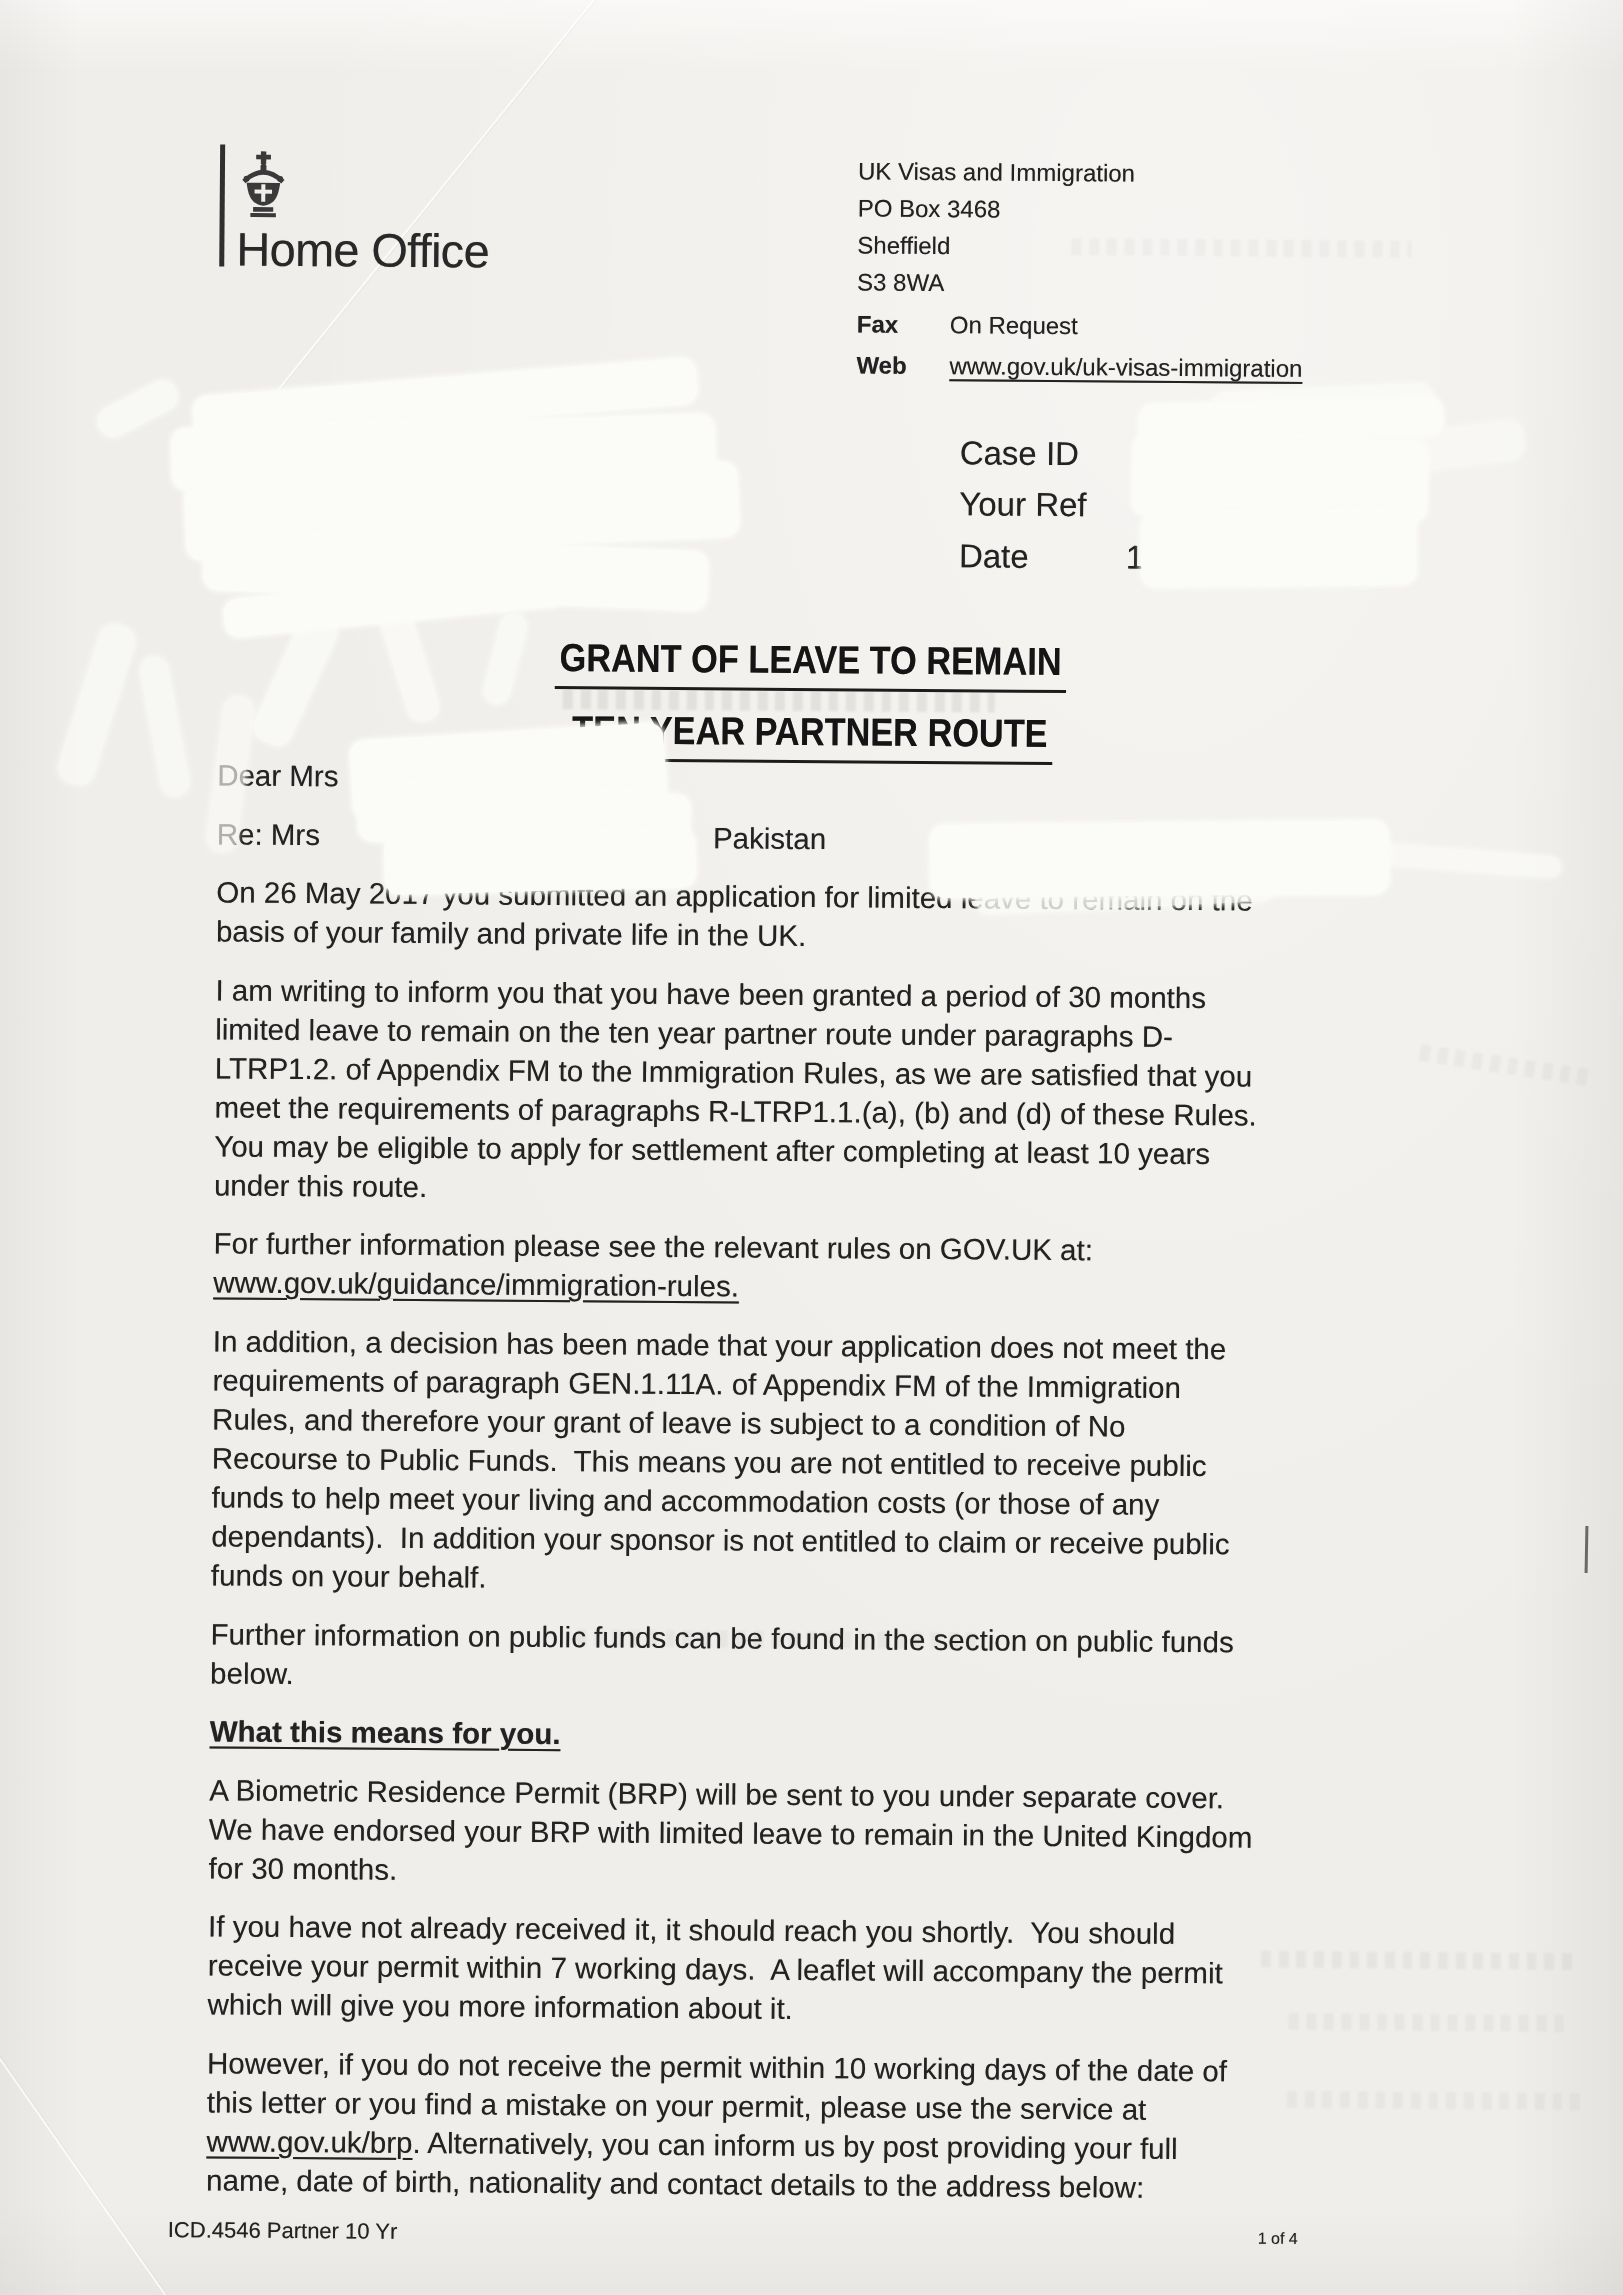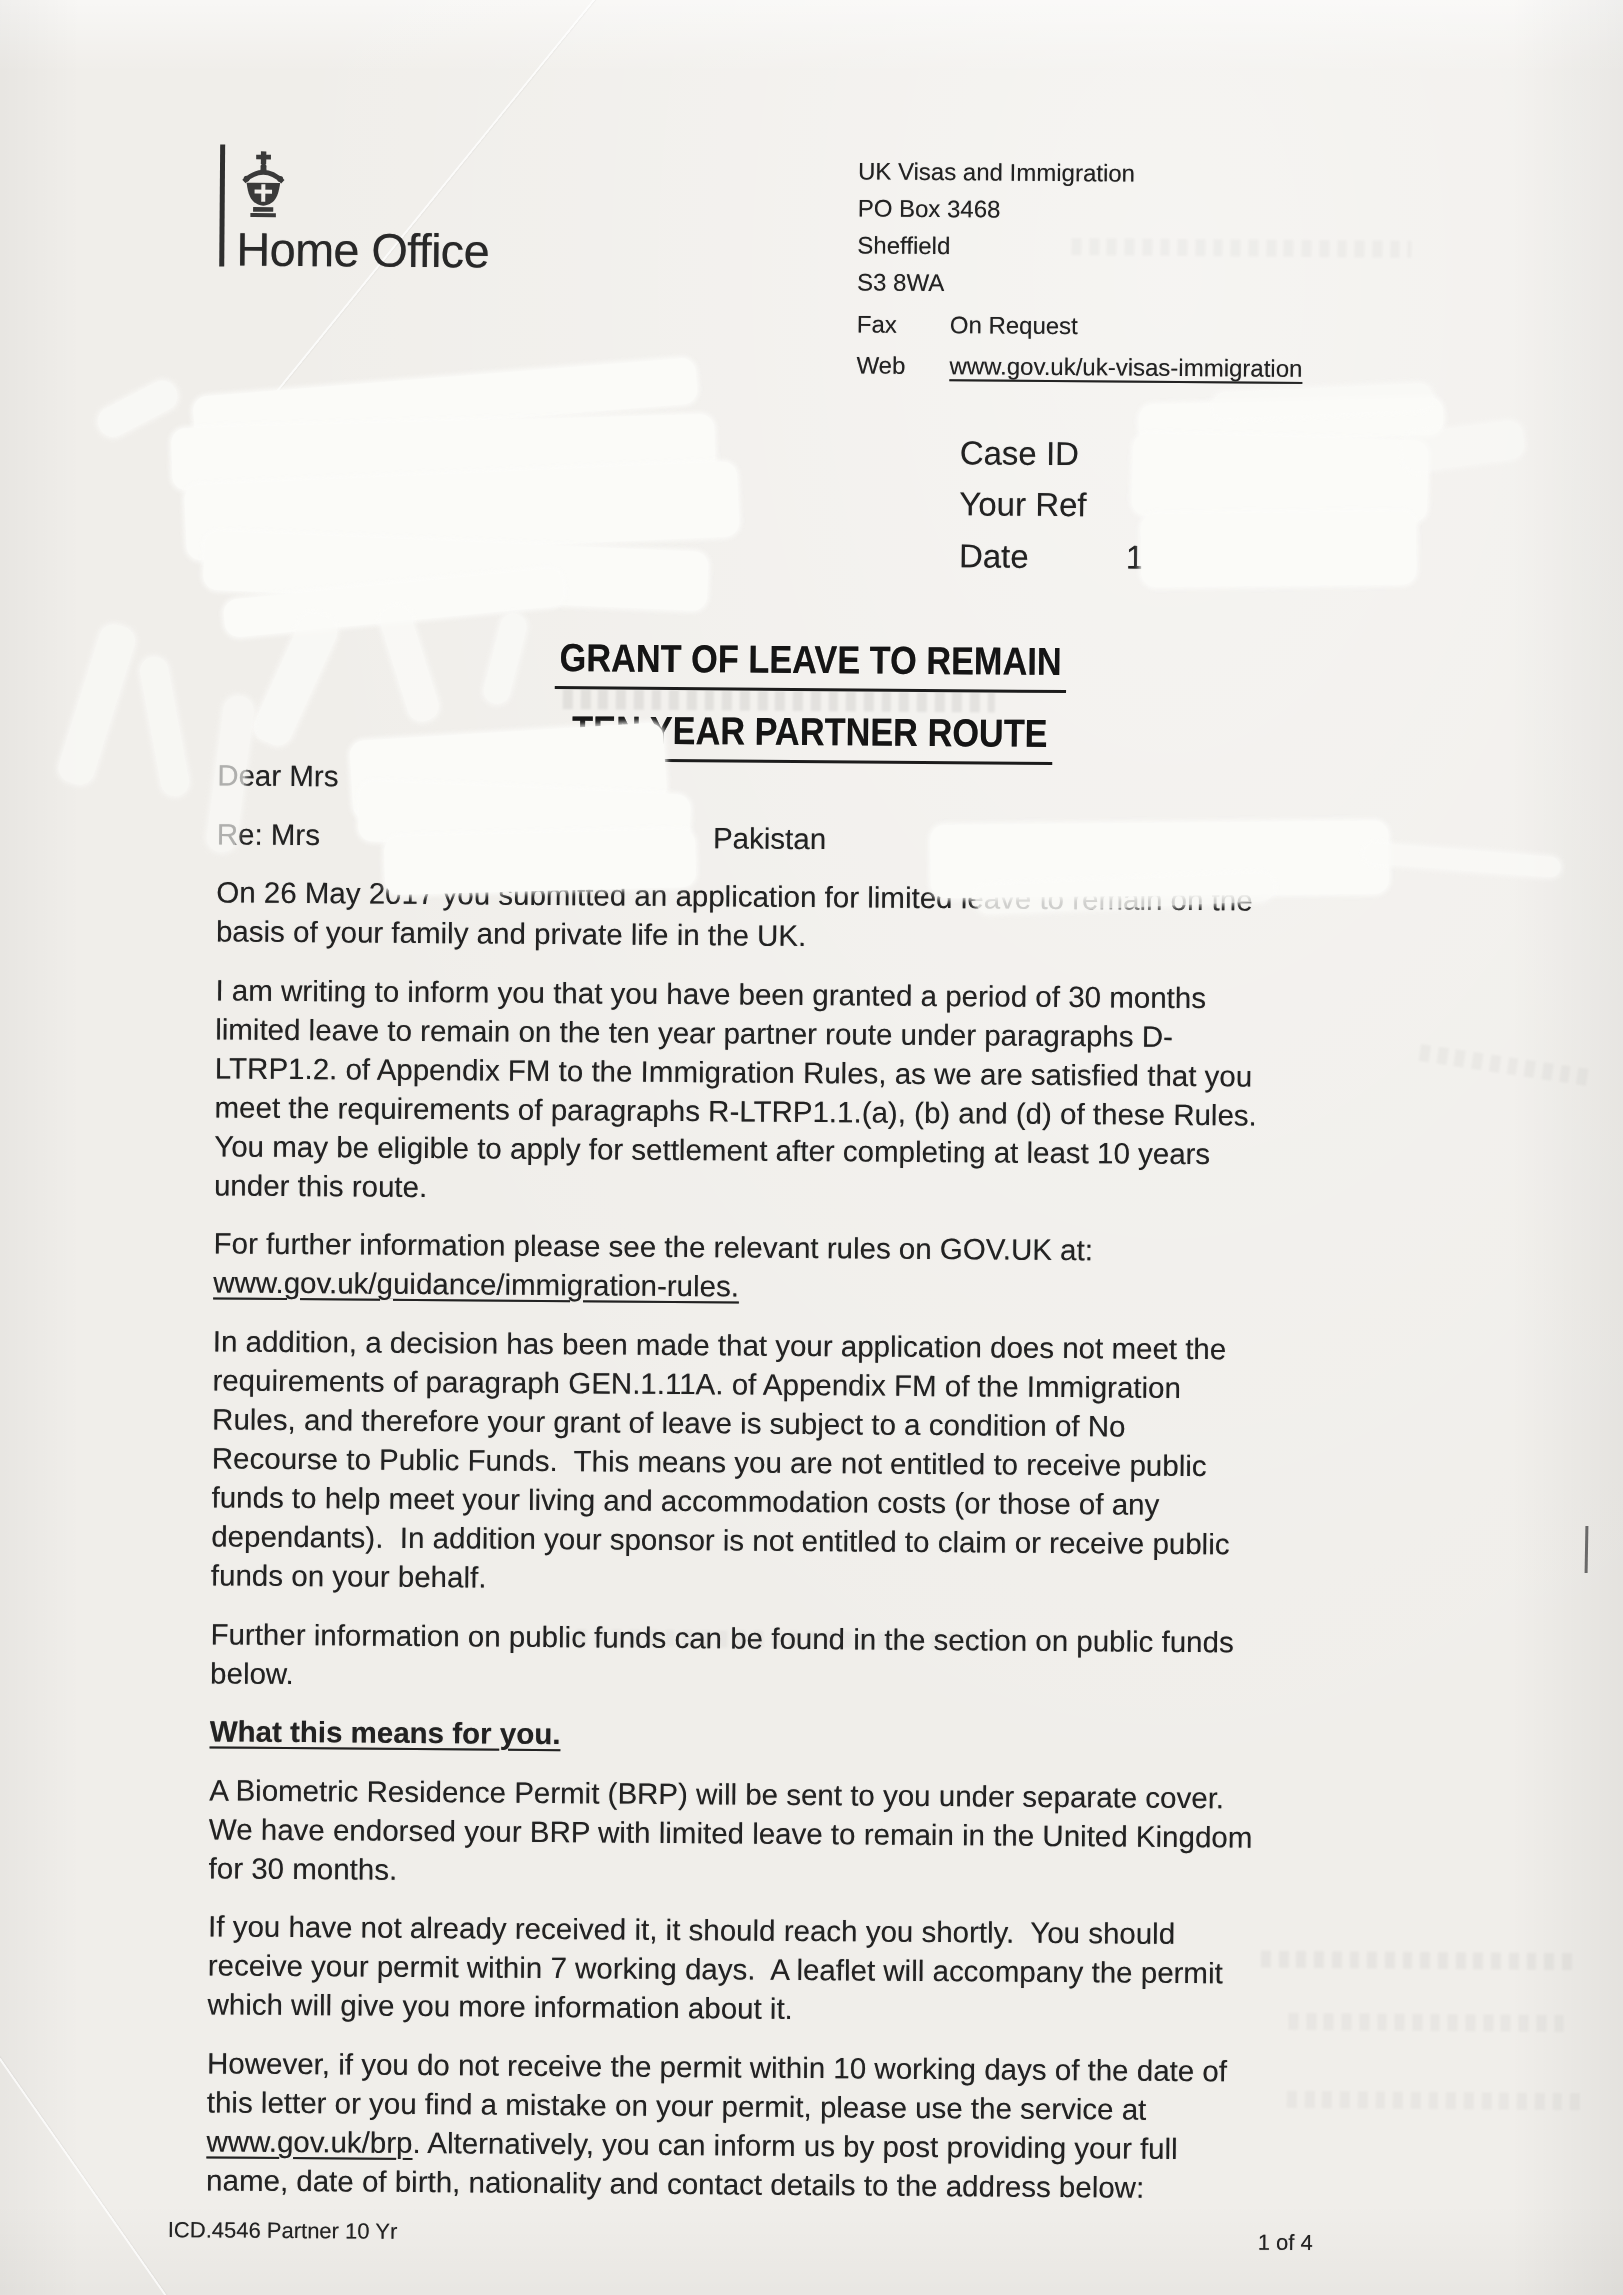--- a/index.html
+++ b/index.html
@@ -20,40 +20,40 @@
   .content{position:absolute;left:0;top:0;width:1624px;height:2295px;transform:rotate(0.45deg);transform-origin:39px 39px;}
   .ink{color:#222;text-shadow:0 0 0.7px rgba(40,40,40,0.5);}
   
   .logo-bar{position:absolute;left:221px;top:143px;width:5.2px;height:122px;background:#2f2f2f;}
   .logo-crown{position:absolute;left:241px;top:148px;width:47px;height:69px;}
   .logo-text{position:absolute;left:238px;top:220px;font-size:47px;letter-spacing:-0.7px;color:#282828;text-shadow:0 0 0.7px rgba(40,40,40,0.5);}
   
   .sender{position:absolute;left:859px;top:152px;font-size:24px;line-height:26px;}
   .sender .line{margin-bottom:11px;}
   .sender .row{margin-top:15.7px;}
-  .sender .lbl{display:inline-block;width:93px;font-weight:normal;}
+  .sender .lbl{display:inline-block;width:93px;font-weight:bold;}
   .uline{text-decoration:underline;text-decoration-thickness:2px;text-underline-offset:4.6px;}
   
   .refblock{position:absolute;left:963px;top:427px;font-size:33px;}
   .refblock .rrow{margin-bottom:18.3px;height:33px;}
   .refblock .rlbl{display:inline-block;width:167px;}
   
   .titleblock{position:absolute;left:223px;top:632px;width:1185px;text-align:center;}
   .titleline{display:inline-block;transform:scaleX(0.88);font-size:39px;font-weight:bold;letter-spacing:0px;
              border-bottom:3.3px solid #1c1c1c;padding:0 5.2px 5.9px 5.2px;color:#151515;text-shadow:0 0 0.7px rgba(20,20,20,0.5);}
   .titleline2{margin-top:19.6px;}
   
   .body{position:absolute;left:223px;top:754px;width:1217px;font-size:29.5px;line-height:39px;white-space:pre-wrap;}
   .para{margin:0 0 19.6px 0;}
   .heading{font-weight:bold;}
   .u{text-decoration:underline;text-decoration-thickness:2px;text-underline-offset:4.6px;}
   .sp{display:inline-block;}
   
   .footer-ref{position:absolute;left:185px;top:2216px;font-size:22px;}
-  .footer-page{position:absolute;left:1275px;top:2220px;font-size:22px;}
+  .footer-page{position:absolute;left:1275px;top:2220px;font-size:16px;}
   
   .wo{position:absolute;background:#fbfbf8;border-radius:14.4px;box-shadow:0 0 5.2px 2px rgba(252,252,250,0.9);}
   .a1{left:196px;top:374px;width:504px;height:46px;transform:rotate(-5deg);}
   .a2{left:175px;top:418px;width:543px;height:62px;transform:rotate(-2deg);}
   .a3{left:189px;top:470px;width:553px;height:75px;transform:rotate(-3deg);}
   .a4{left:208px;top:538px;width:504px;height:59px;transform:rotate(2deg);}
   .a5{left:228px;top:581px;width:340px;height:38px;transform:rotate(-6deg);}
   .a6{left:281px;top:609px;width:39px;height:137px;transform:rotate(24deg);opacity:.8;}
   .a7{left:399px;top:602px;width:31px;height:118px;transform:rotate(-18deg);opacity:.8;}
   .a8{left:497px;top:609px;width:26px;height:92px;transform:rotate(14deg);opacity:.75;}

